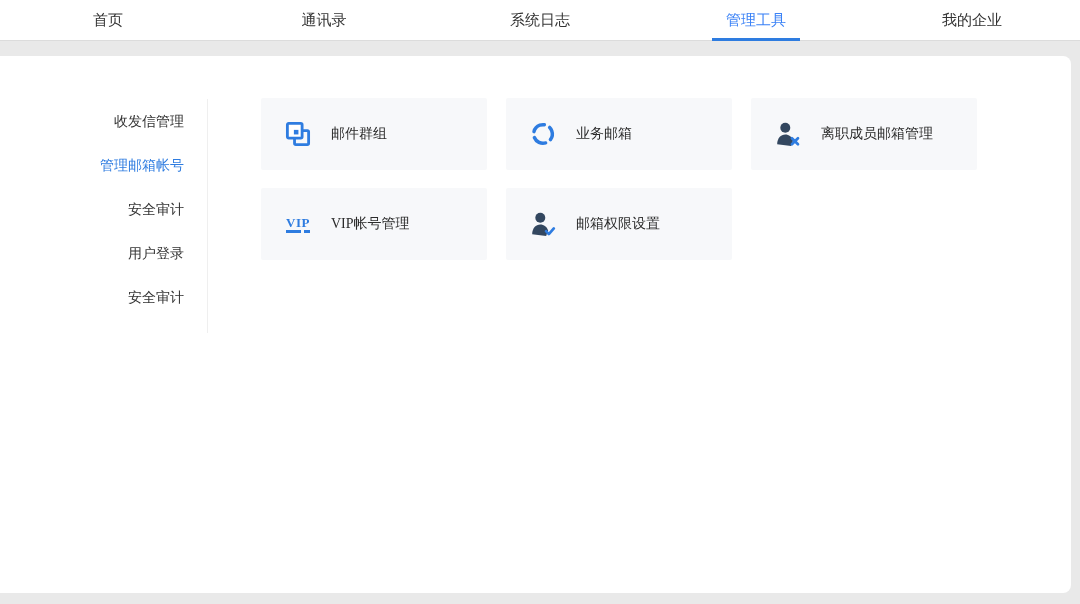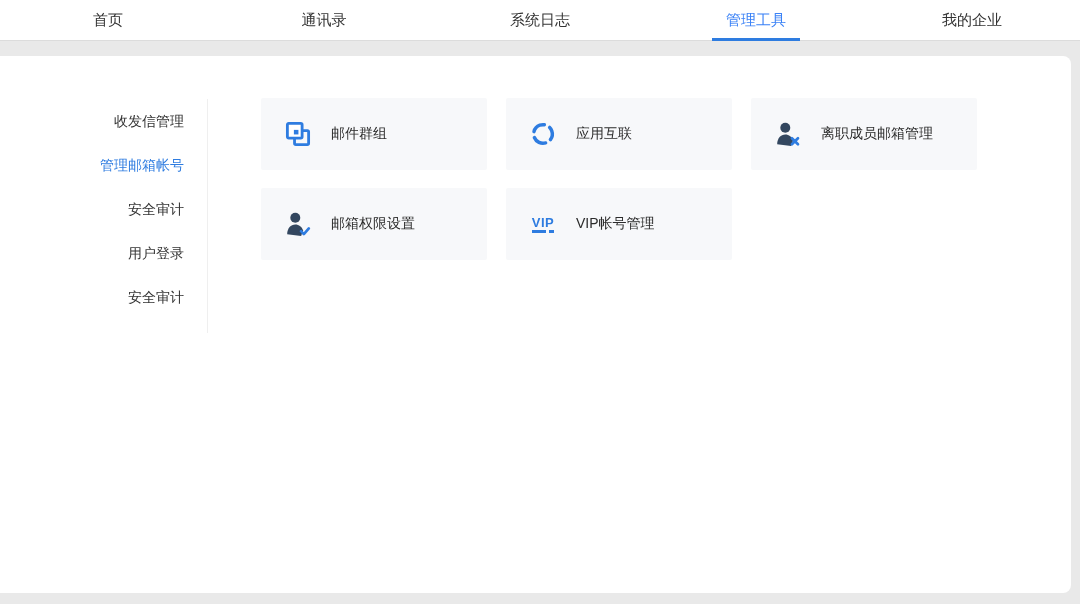--- a/index.html
+++ b/index.html
@@ -64,20 +64,21 @@
     color: #333333;
     cursor: pointer;
     white-space: nowrap;
   }
   .side-item.active { color: #2e7ce0; text-align: right; }
 
   
   .content {
     flex: 1;
     padding: 42px 13px 0 53px;
+    font-family: Liberation Serif, serif;
   }
   .card-grid {
     display: flex;
     flex-wrap: wrap;
     gap: 18px 19px;
     width: 720px;
   }
   .card {
     width: 226px;
     height: 72px;
@@ -169,47 +170,47 @@
         </span>
         <span class="card-label">邮件群组</span>
       </div>
 
       <div class="card">
         <span class="card-icon">
           <svg width="26" height="26" viewBox="0 0 24 24">
             <circle cx="12" cy="12" r="8.6" fill="none" stroke="#2e7ce0" stroke-width="3.2" stroke-linecap="round" stroke-dasharray="12.5 5.5" stroke-dashoffset="4" transform="rotate(-20 12 12)"></circle>
           </svg>
         </span>
-        <span class="card-label">应用互联</span>
+        <span class="card-label">业务邮箱</span>
       </div>
 
       <div class="card">
         <span class="card-icon">
           <svg width="26" height="26" viewBox="0 0 24 24">
             <circle cx="9.5" cy="6.3" r="4.6" fill="#33475f"></circle>
             <path d="M2 21.5 c0-5.6 3.4-9 7.5-9 c3.4 0 6.2 2.2 7.2 5.6 l-1.8 4.9 Z" fill="#33475f"></path>
             <path d="M15.6 15.9 l5.6 5.6 M21.2 15.9 l-5.6 5.6" fill="none" stroke="#2e7ce0" stroke-width="2.5" stroke-linecap="round"></path>
           </svg>
         </span>
         <span class="card-label">离职成员邮箱管理</span>
       </div>
 
       <div class="card">
         <span class="card-icon">
+          <span class="vip-glyph">VIP</span>
+        </span>
+        <span class="card-label">VIP帐号管理</span>
+      </div>
+
+      <div class="card">
+        <span class="card-icon">
           <svg width="26" height="26" viewBox="0 0 24 24">
             <circle cx="9.5" cy="6.3" r="4.6" fill="#33475f"></circle>
             <path d="M2 21.5 c0-5.6 3.4-9 7.5-9 c3.4 0 6.2 2.2 7.2 5.6 l-1.8 4.9 Z" fill="#33475f"></path>
             <path d="M14.8 18.6 l2.6 2.7 l4.6-5.2" fill="none" stroke="#2e7ce0" stroke-width="2.5" stroke-linecap="round" stroke-linejoin="round"></path>
           </svg>
         </span>
         <span class="card-label">邮箱权限设置</span>
       </div>
 
-      <div class="card">
-        <span class="card-icon">
-          <span class="vip-glyph">VIP</span>
-        </span>
-        <span class="card-label">VIP帐号管理</span>
-      </div>
-
     </div>
   </section>
 </main>
 
 </body></html>

